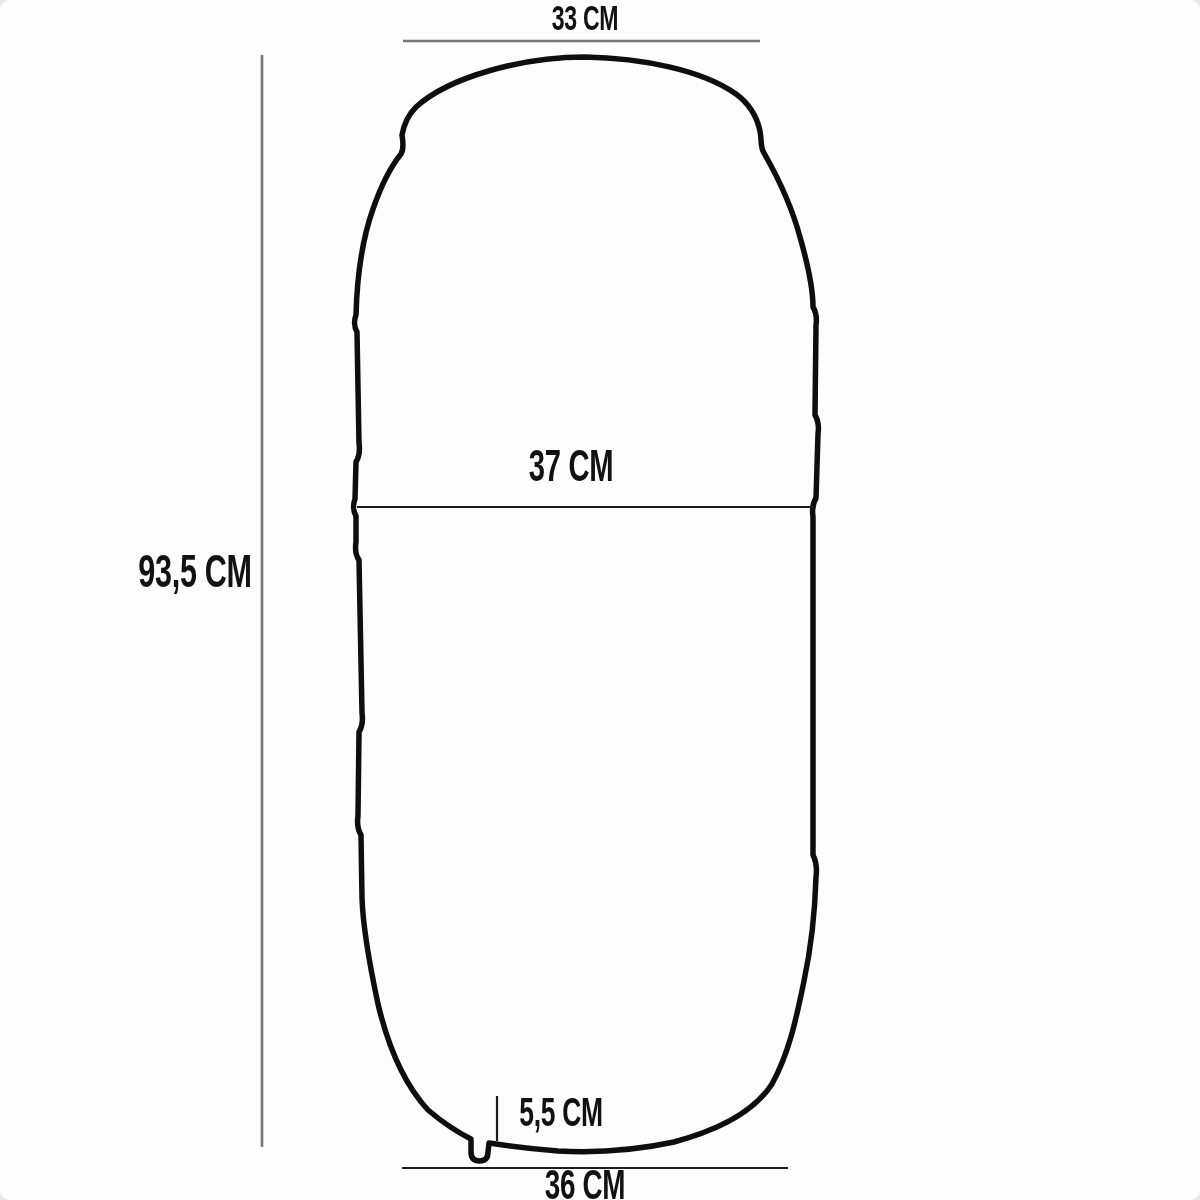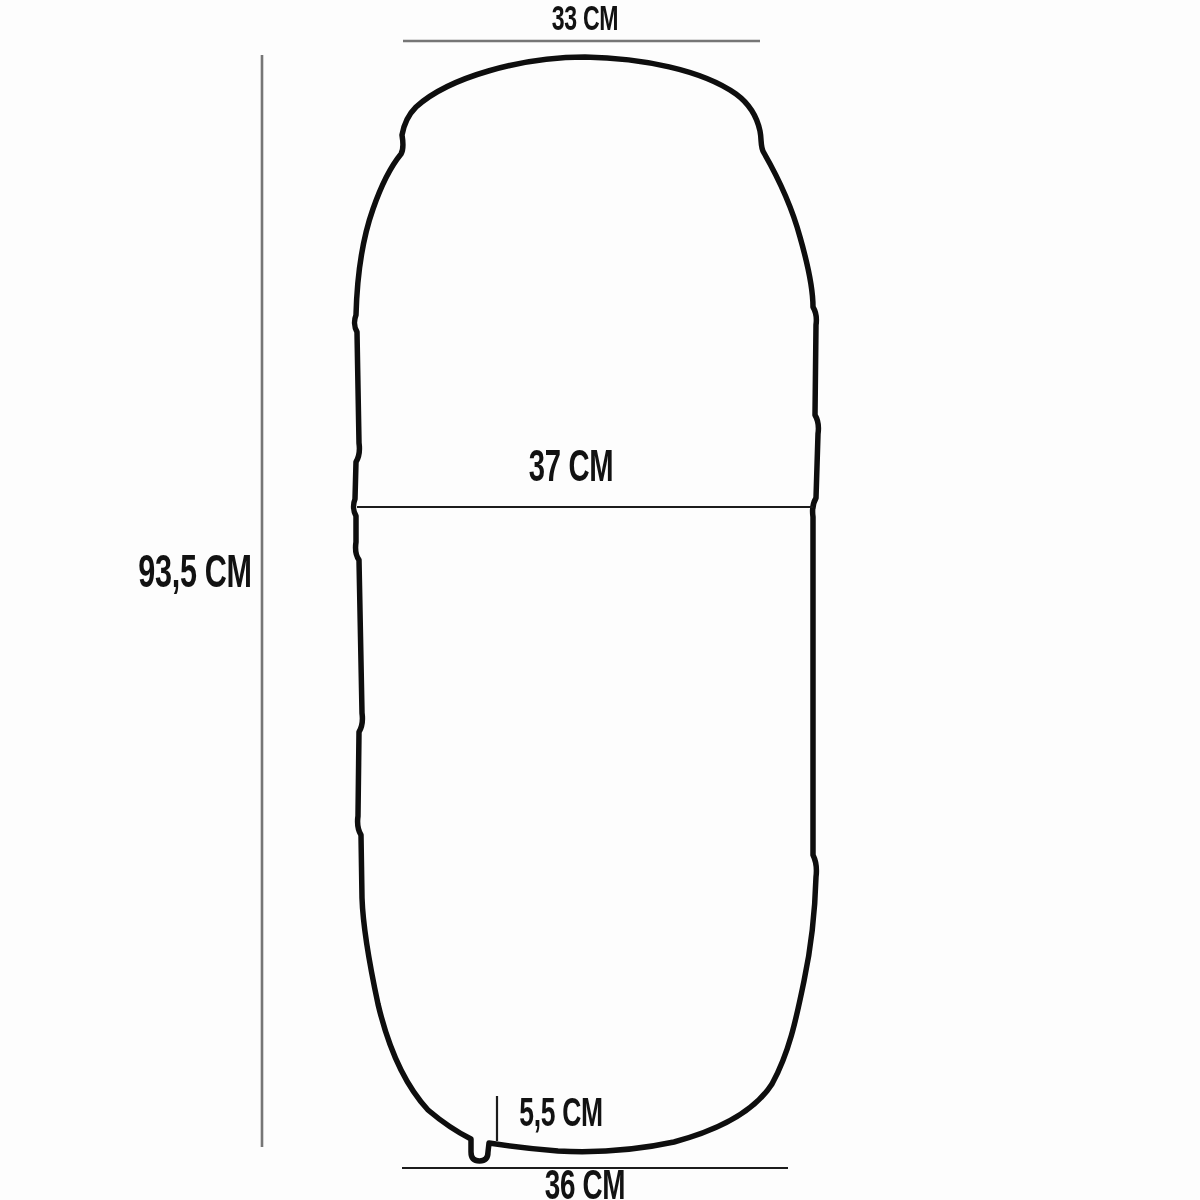--- a/index.html
+++ b/index.html
@@ -10,20 +10,21 @@
     --label-text:#121212;
   }
   html,body{margin:0;padding:0;}
   body{background:#e9e9e9;font-family:"Liberation Sans",sans-serif;}
   .stage{
     position:relative;
     width:1200px;height:1200px;
     margin:0 auto;
     background:var(--background);
     overflow:hidden;
+    border-radius:10px;
   }
   .stage svg{position:absolute;left:0;top:0;}
   .outline-path{
     fill:none;
     stroke:var(--outline);
     stroke-width:5.5;
     stroke-linejoin:round;
     stroke-linecap:round;
   }
   .dim-gray{stroke:var(--dim-line-gray);stroke-width:2.6;}

